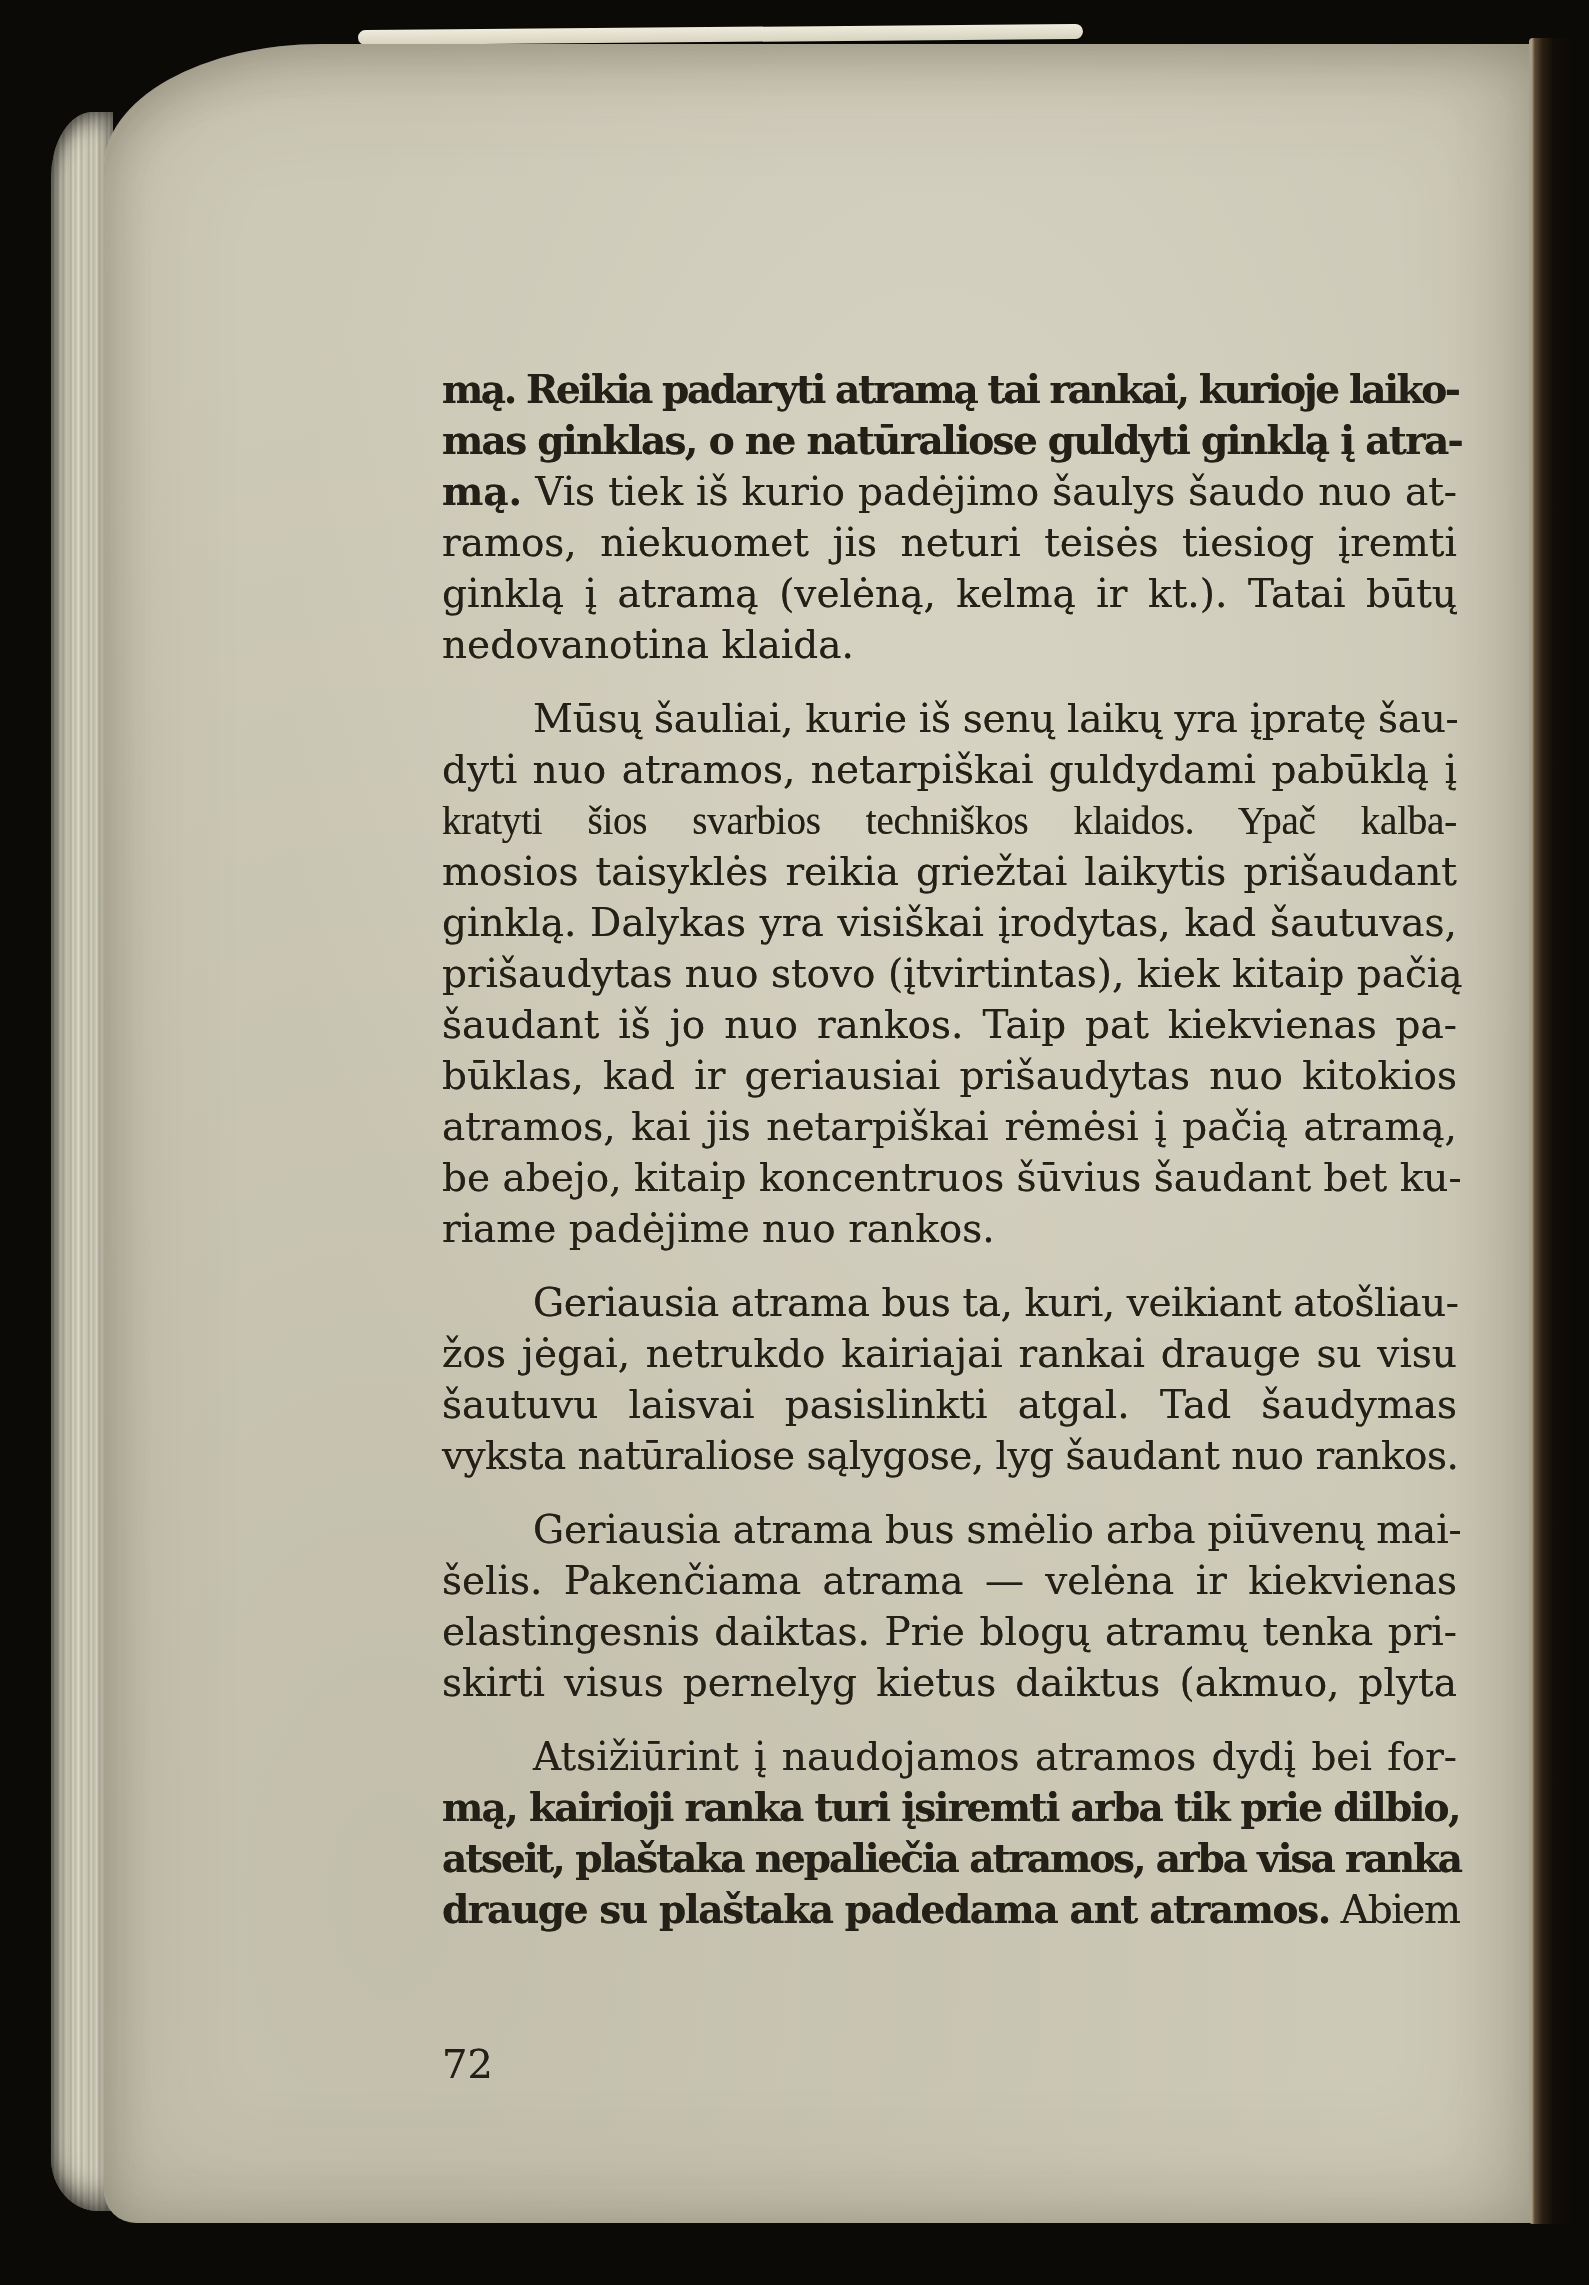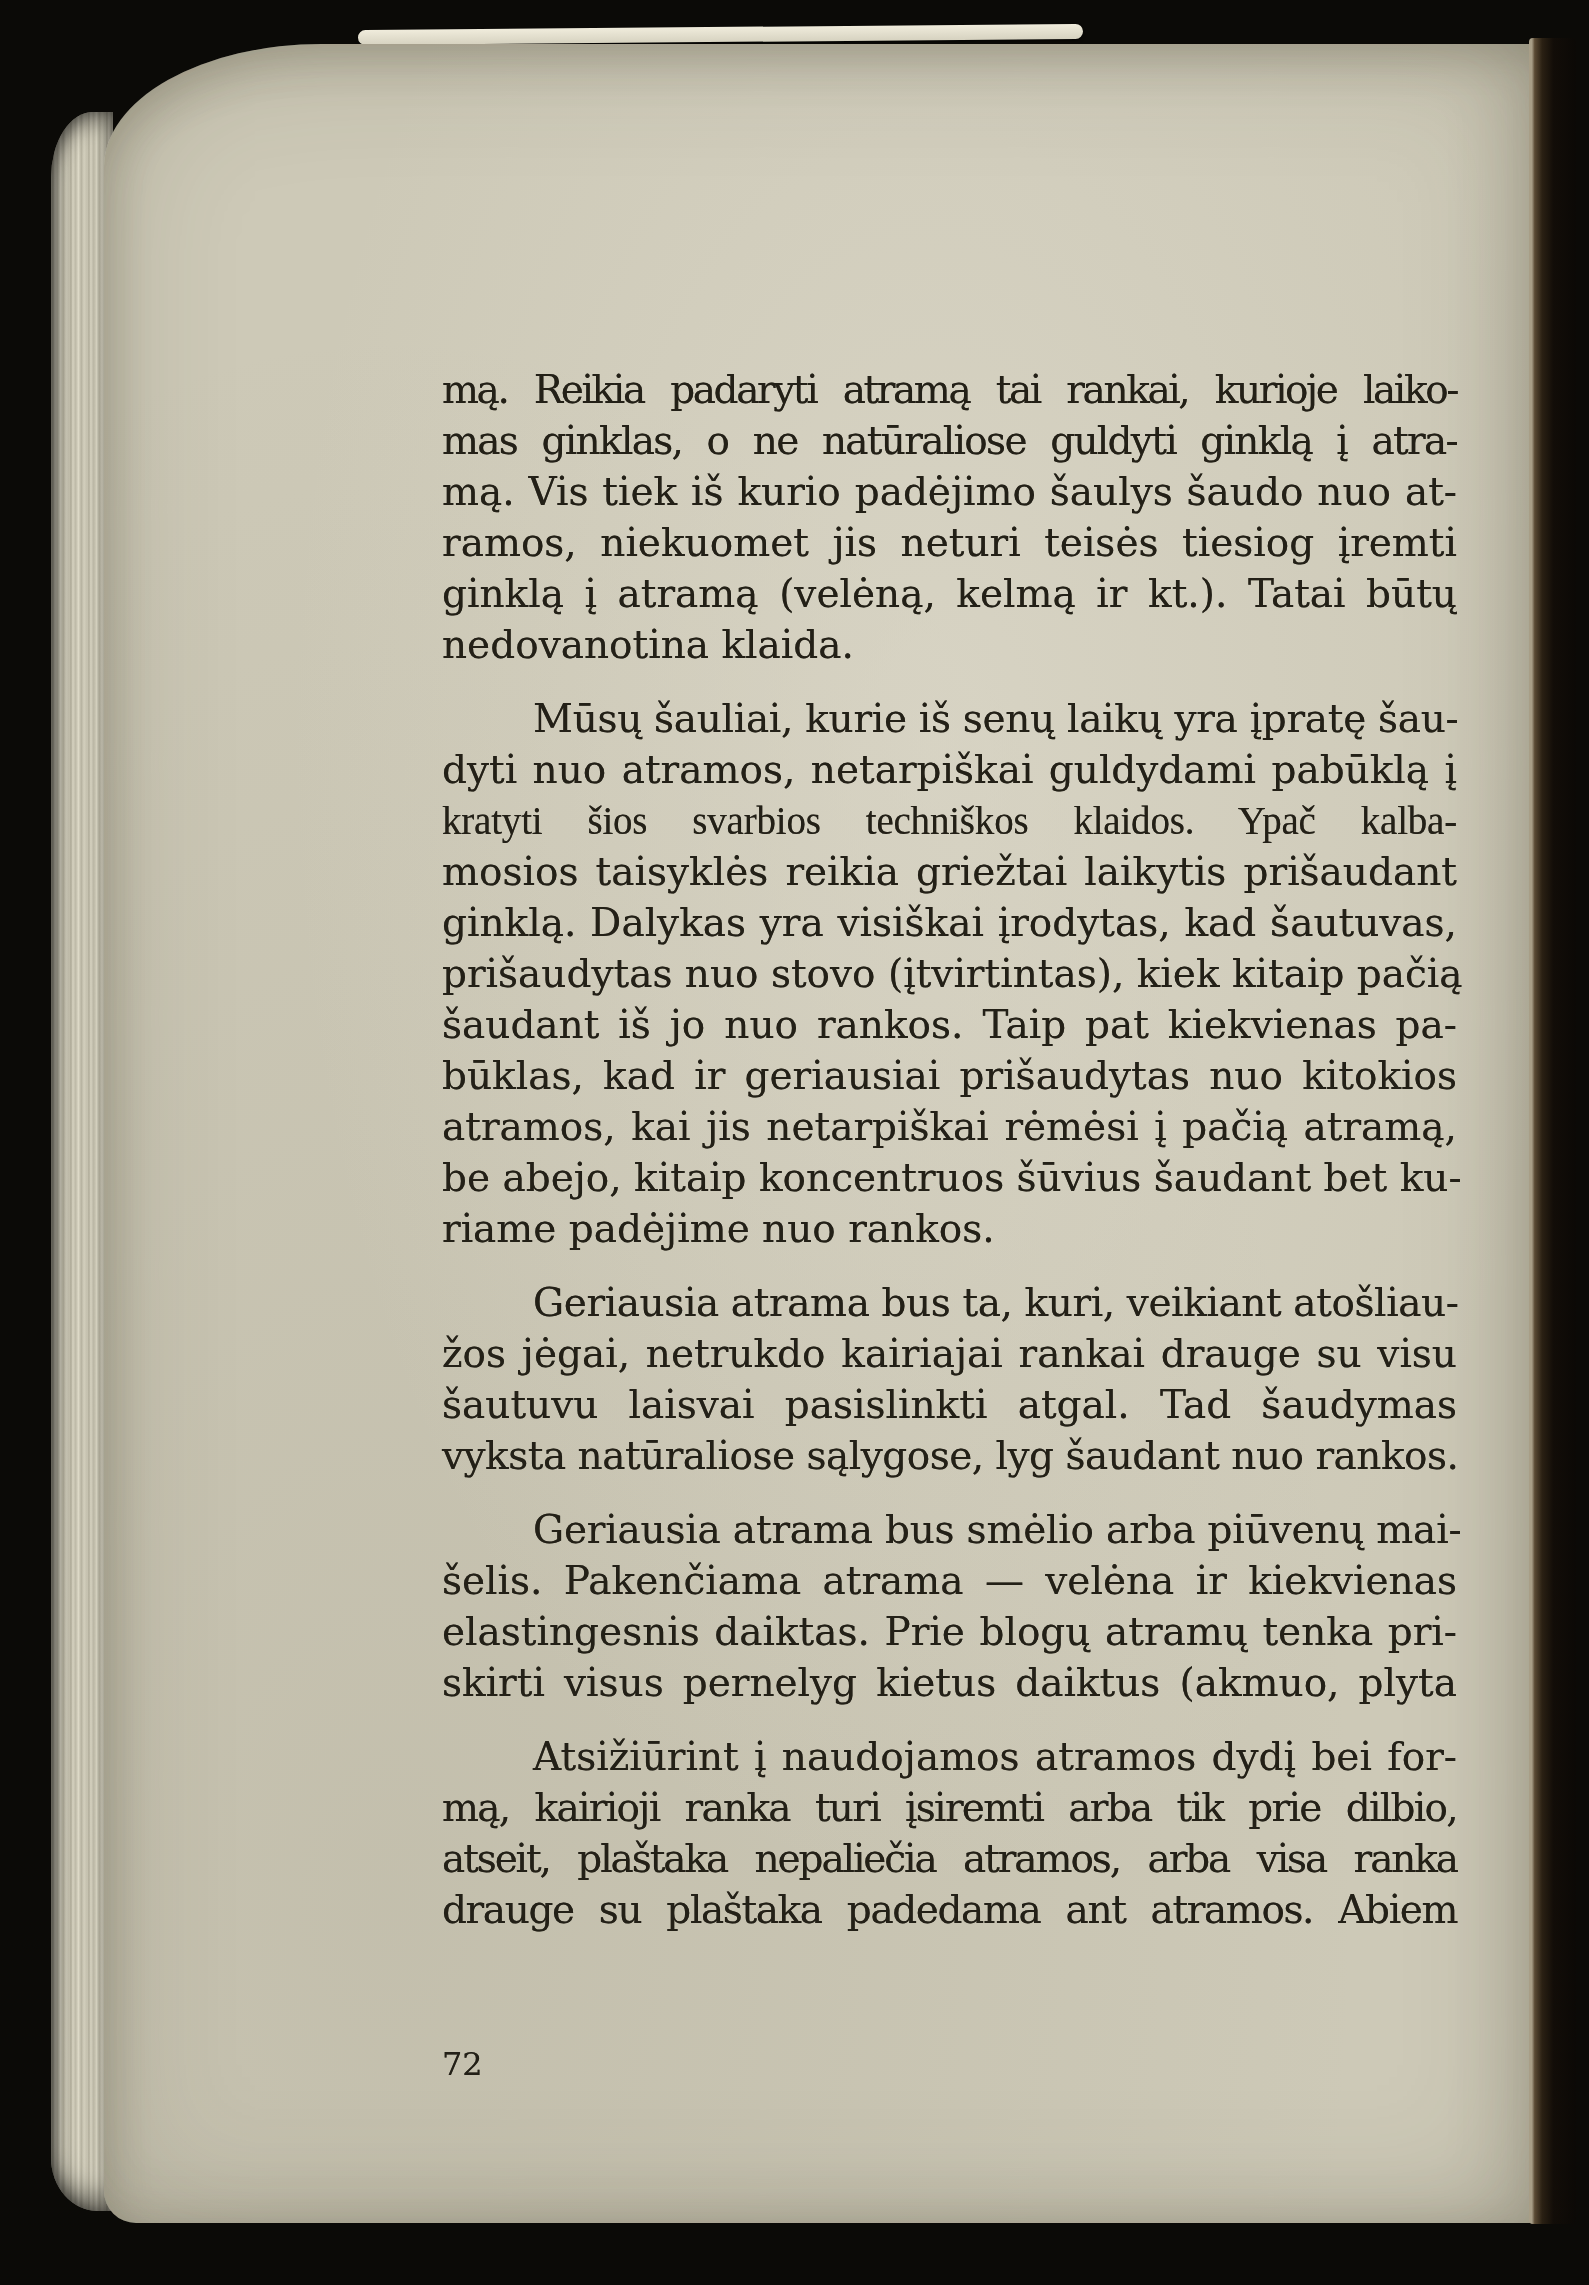--- a/index.html
+++ b/index.html
@@ -64,25 +64,25 @@
   .paragraph + .paragraph{margin-top:23px;}
   .line{
     white-space:nowrap;
     text-align:justify;
     text-align-last:justify;
     height:51px;
   }
   .line.last{text-align-last:left;}
   .paragraph.indent .line.first{padding-left:91px;}
   .seg{font-weight:400;}
-  .seg.b{font-weight:400;margin-top:41px;}
+  .seg.b{font-weight:700;margin-top:41px;}
   .page-number{
     position:absolute;left:338px;top:1997px;
     color:var(--ink);
-    font-size:32px;line-height:47px;
+    font-size:40px;line-height:47px;
     text-shadow:0 0 0.6px rgba(28,25,17,.65);
   }
 </style>
 </head>
 <body>
 
 <div class="photo">
   <div class="edge-stack"></div>
   <div class="top-sliver"></div>
   <div class="page">

